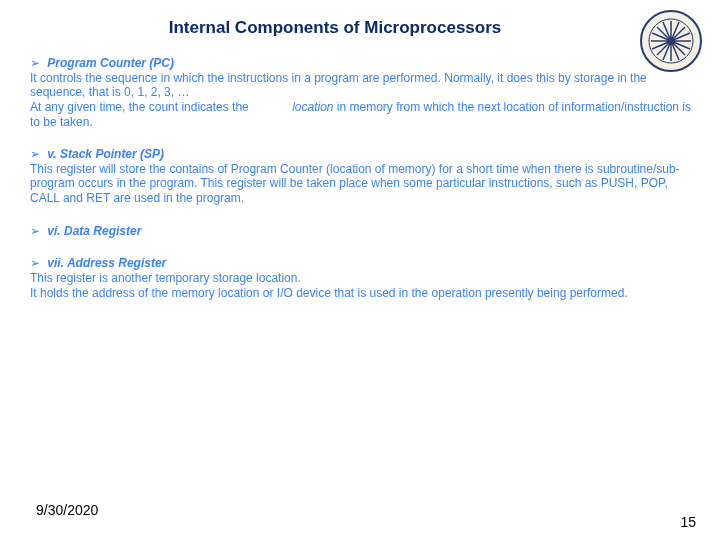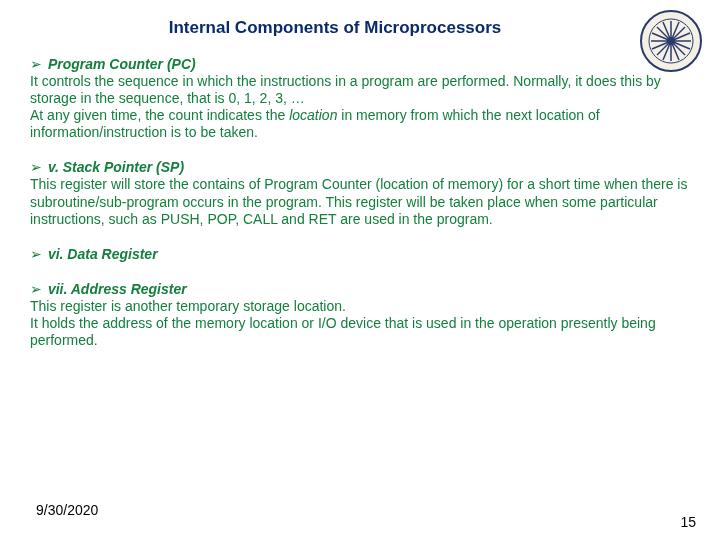--- a/index.html
+++ b/index.html
@@ -22,34 +22,34 @@
   }
   .logo {
     position: absolute;
     top: 10px;
     right: 18px;
     width: 62px;
     height: 62px;
   }
   .content {
     padding: 18px 28px 0 30px;
-    font-size: 14px;
-    color: #15803d;
+    font-size: 12px;
+    color: #3b82f6;
     line-height: 1.22;
   }
   .section { margin-bottom: 18px; }
   .heading {
     font-weight: bold;
     font-style: italic;
   }
   .bullet {
     display: inline-block;
     width: 14px;
   }
-  .loc-italic { font-style: italic; }
+  .loc-italic { font-style: italic; margin-left: 40px; }
   .footer {
     position: absolute;
     bottom: 10px;
     left: 0;
     width: 100%;
     font-size: 14px;
     color: #000;
   }
   .footer-date { position: absolute; left: 36px; bottom: 12px; }
   .footer-page { position: absolute; right: 24px; bottom: 0; }

